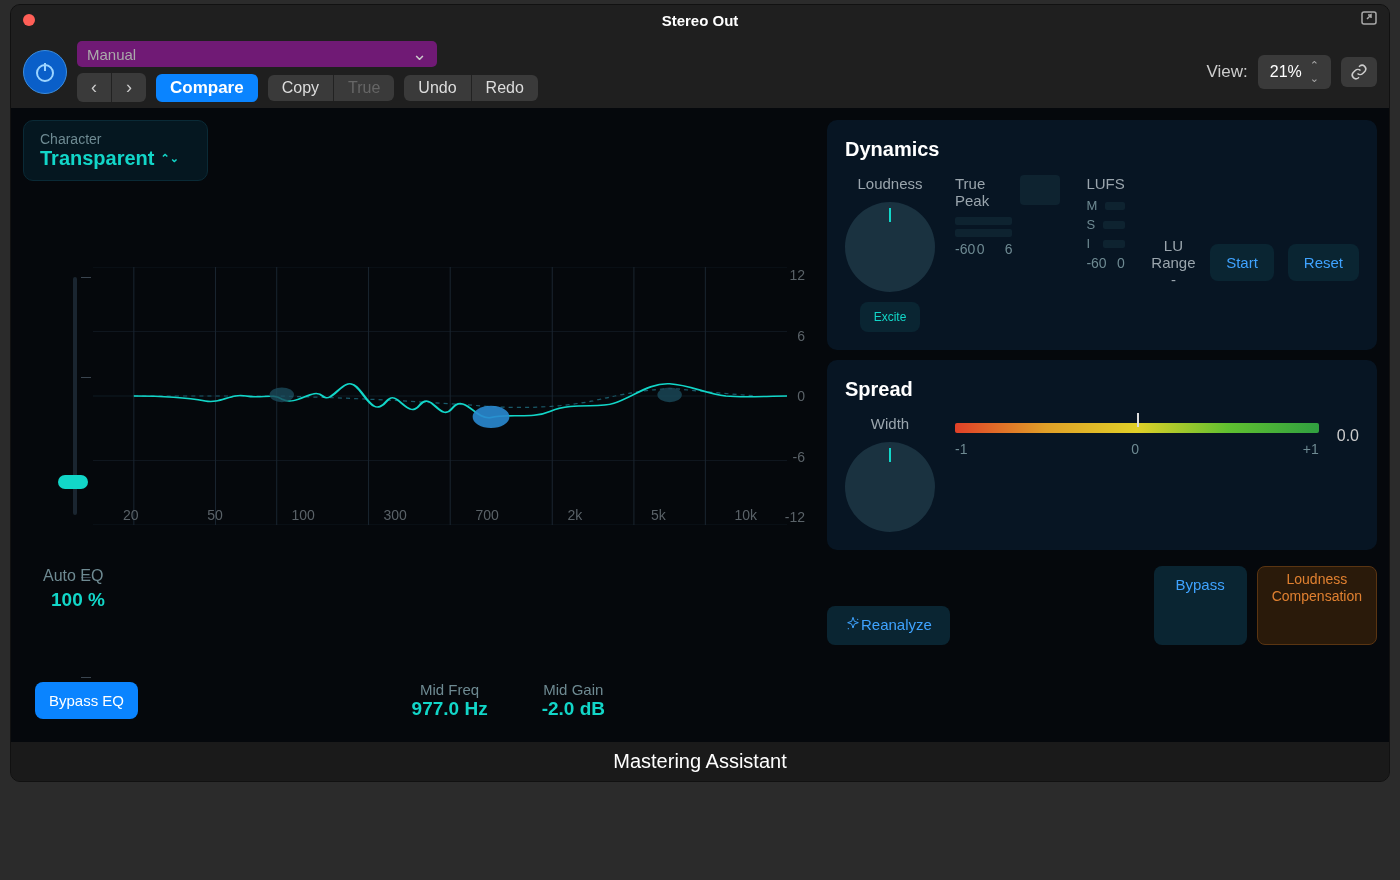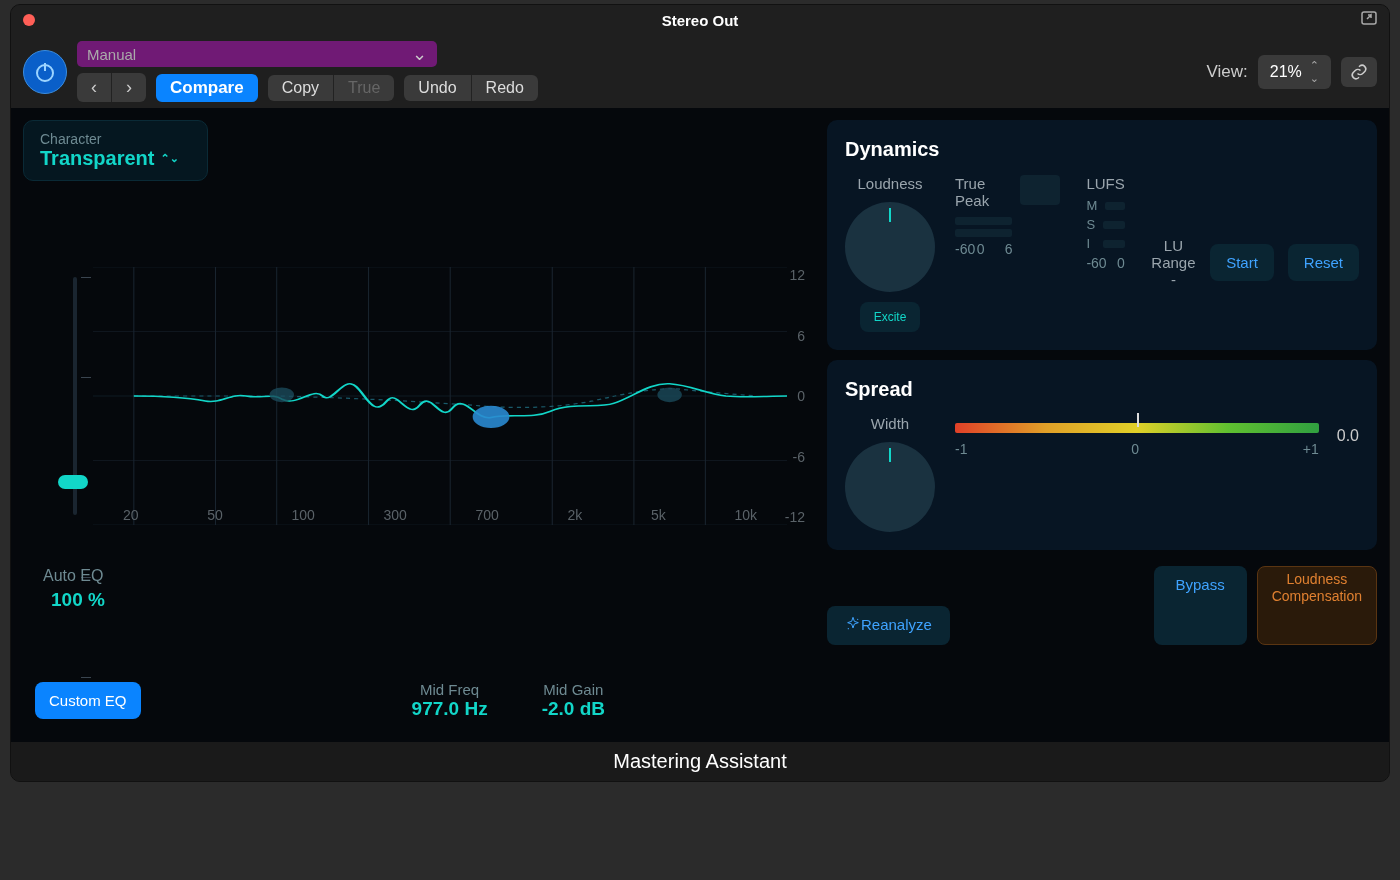--- a/index.html
+++ b/index.html
@@ -201,21 +201,21 @@
             <span>2k</span>
             <span>5k</span>
             <span>10k</span>
         </div>
 
         <div class="auto-eq-label">Auto EQ</div>
         <div class="auto-eq-value">100 %</div>
       </div>
 
       <div class="bottom-row">
-        <div class="custom-eq">Custom EQ</div>
+        <div class="custom-eq">Bypass EQ</div>
         <div style="flex:1"></div>
         <div class="param" style="margin-right:40px">
           <div class="param-label">Mid Freq</div>
           <div class="param-value">977.0 Hz</div>
         </div>
         <div class="param" style="margin-right:200px">
           <div class="param-label">Mid Gain</div>
           <div class="param-value">-2.0 dB</div>
         </div>
       </div>

